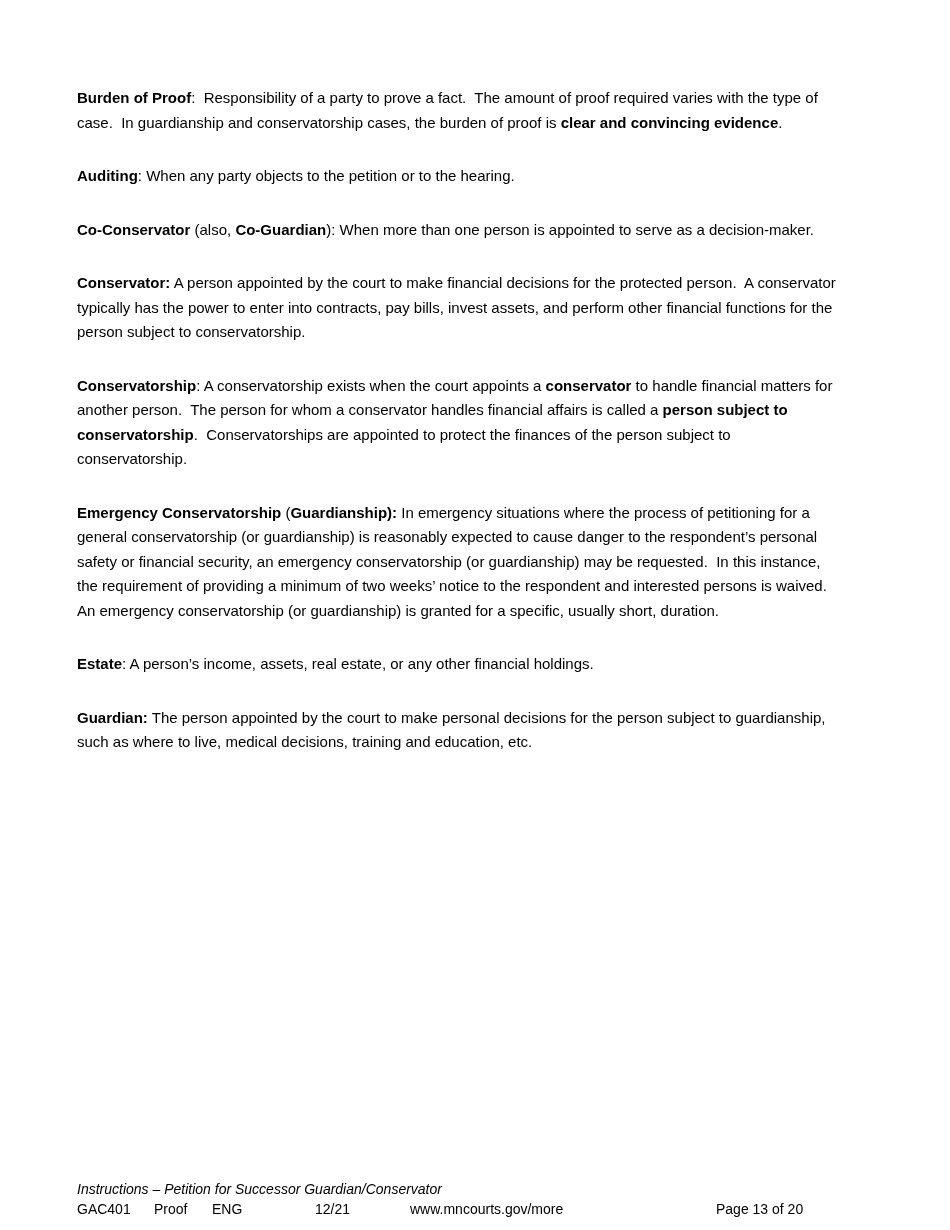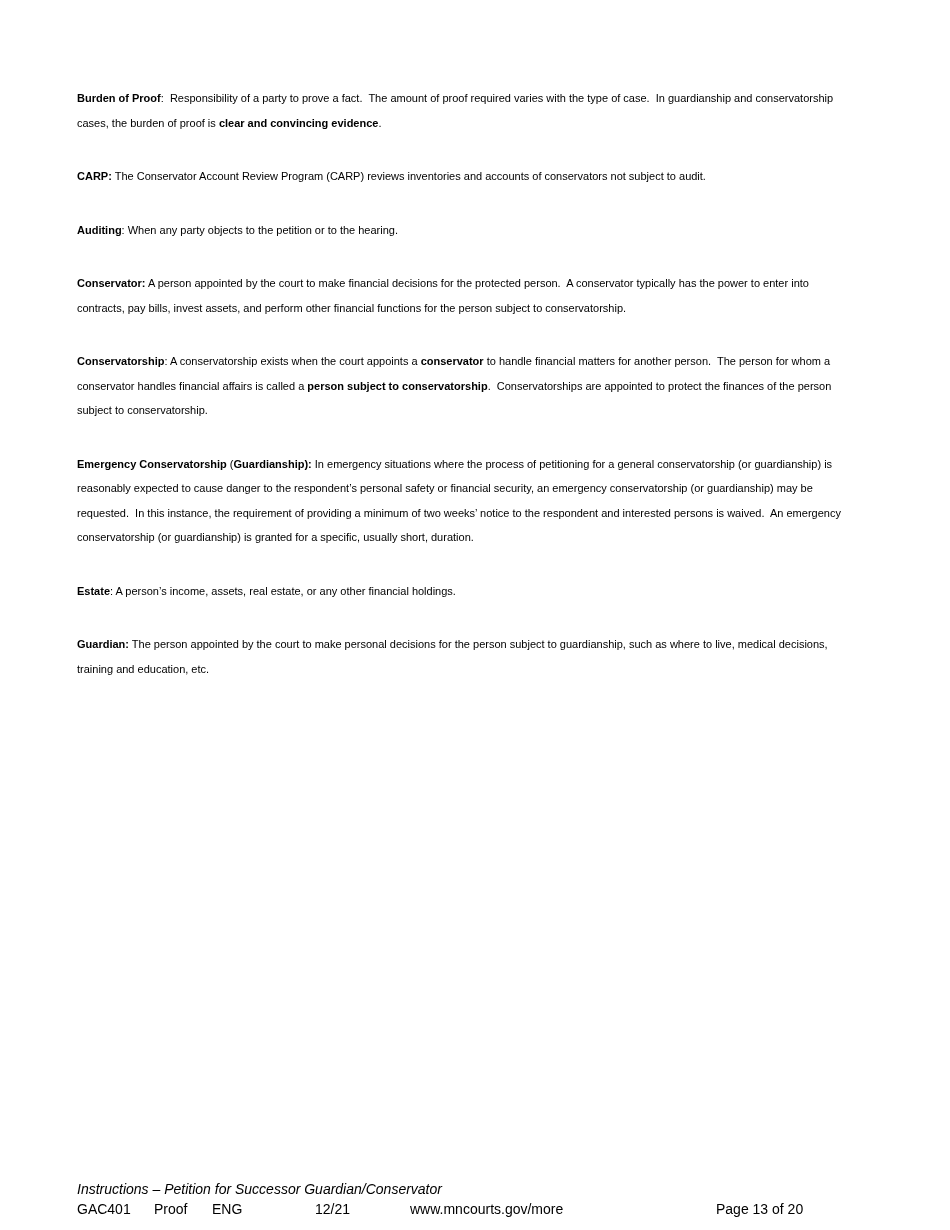--- a/index.html
+++ b/index.html
@@ -19,21 +19,21 @@
       overflow: hidden;
     }
     .content {
       position: absolute;
       top: 86px;
       left: 77px;
       width: 765px;
     }
     p.para {
       margin: 0 0 29px 0;
-      font-size: 11px;
+      font-size: 15px;
       line-height: 24.5px;
       white-space: pre-wrap;
       font-weight: normal;
     }
     p.para b { font-weight: bold; }
     .footer {
       position: absolute;
       left: 0;
       top: 1158px;
       width: 950px;
@@ -63,25 +63,25 @@
   </style>
 </head>
 <body>
 
 <div class="page">
   <div class="content">
 
     <p class="para"><b>Burden of Proof</b><span>:  Responsibility of a party to prove a fact.  The amount of proof required varies with the type of case.  In guardianship and conservatorship cases, the burden of proof is </span><b>clear and convincing evidence</b><span>.</span></p>
 
 
-    <p class="para"><b>CARP:</b><span> The Conservator Account Review Program (CARP) reviews inventories and accounts of conservators not subject to audit.</span></p>
 
     <p class="para"><b>Auditing</b><span>: When any party objects to the petition or to the hearing.</span></p>
 
 
+    <p class="para"><b>Co-Conservator</b><span> (also, </span><b>Co-Guardian</b><span>): When more than one person is appointed to serve as a decision-maker.</span></p>
 
     <p class="para"><b>Conservator:</b><span> A person appointed by the court to make financial decisions for the protected person.  A conservator typically has the power to enter into contracts, pay bills, invest assets, and perform other financial functions for the person subject to conservatorship.</span></p>
 
     <p class="para"><b>Conservatorship</b><span>: A conservatorship exists when the court appoints a </span><b>conservator</b><span> to handle financial matters for another person.  The person for whom a conservator handles financial affairs is called a </span><b>person subject to conservatorship</b><span>.  Conservatorships are appointed to protect the finances of the person subject to conservatorship.</span></p>
 
     <p class="para"><b>Emergency Conservatorship</b><span> (</span><b>Guardianship):</b><span> In emergency situations where the process of petitioning for a general conservatorship (or guardianship) is reasonably expected to cause danger to the respondent’s personal safety or financial security, an emergency conservatorship (or guardianship) may be requested.  In this instance, the requirement of providing a minimum of two weeks’ notice to the respondent and interested persons is waived.  An emergency conservatorship (or guardianship) is granted for a specific, usually short, duration.</span></p>
 
     <p class="para"><b>Estate</b><span>: A person’s income, assets, real estate, or any other financial holdings.</span></p>
 
     <p class="para"><b>Guardian:</b><span> The person appointed by the court to make personal decisions for the person subject to guardianship, such as where to live, medical decisions, training and education, etc.</span></p>

